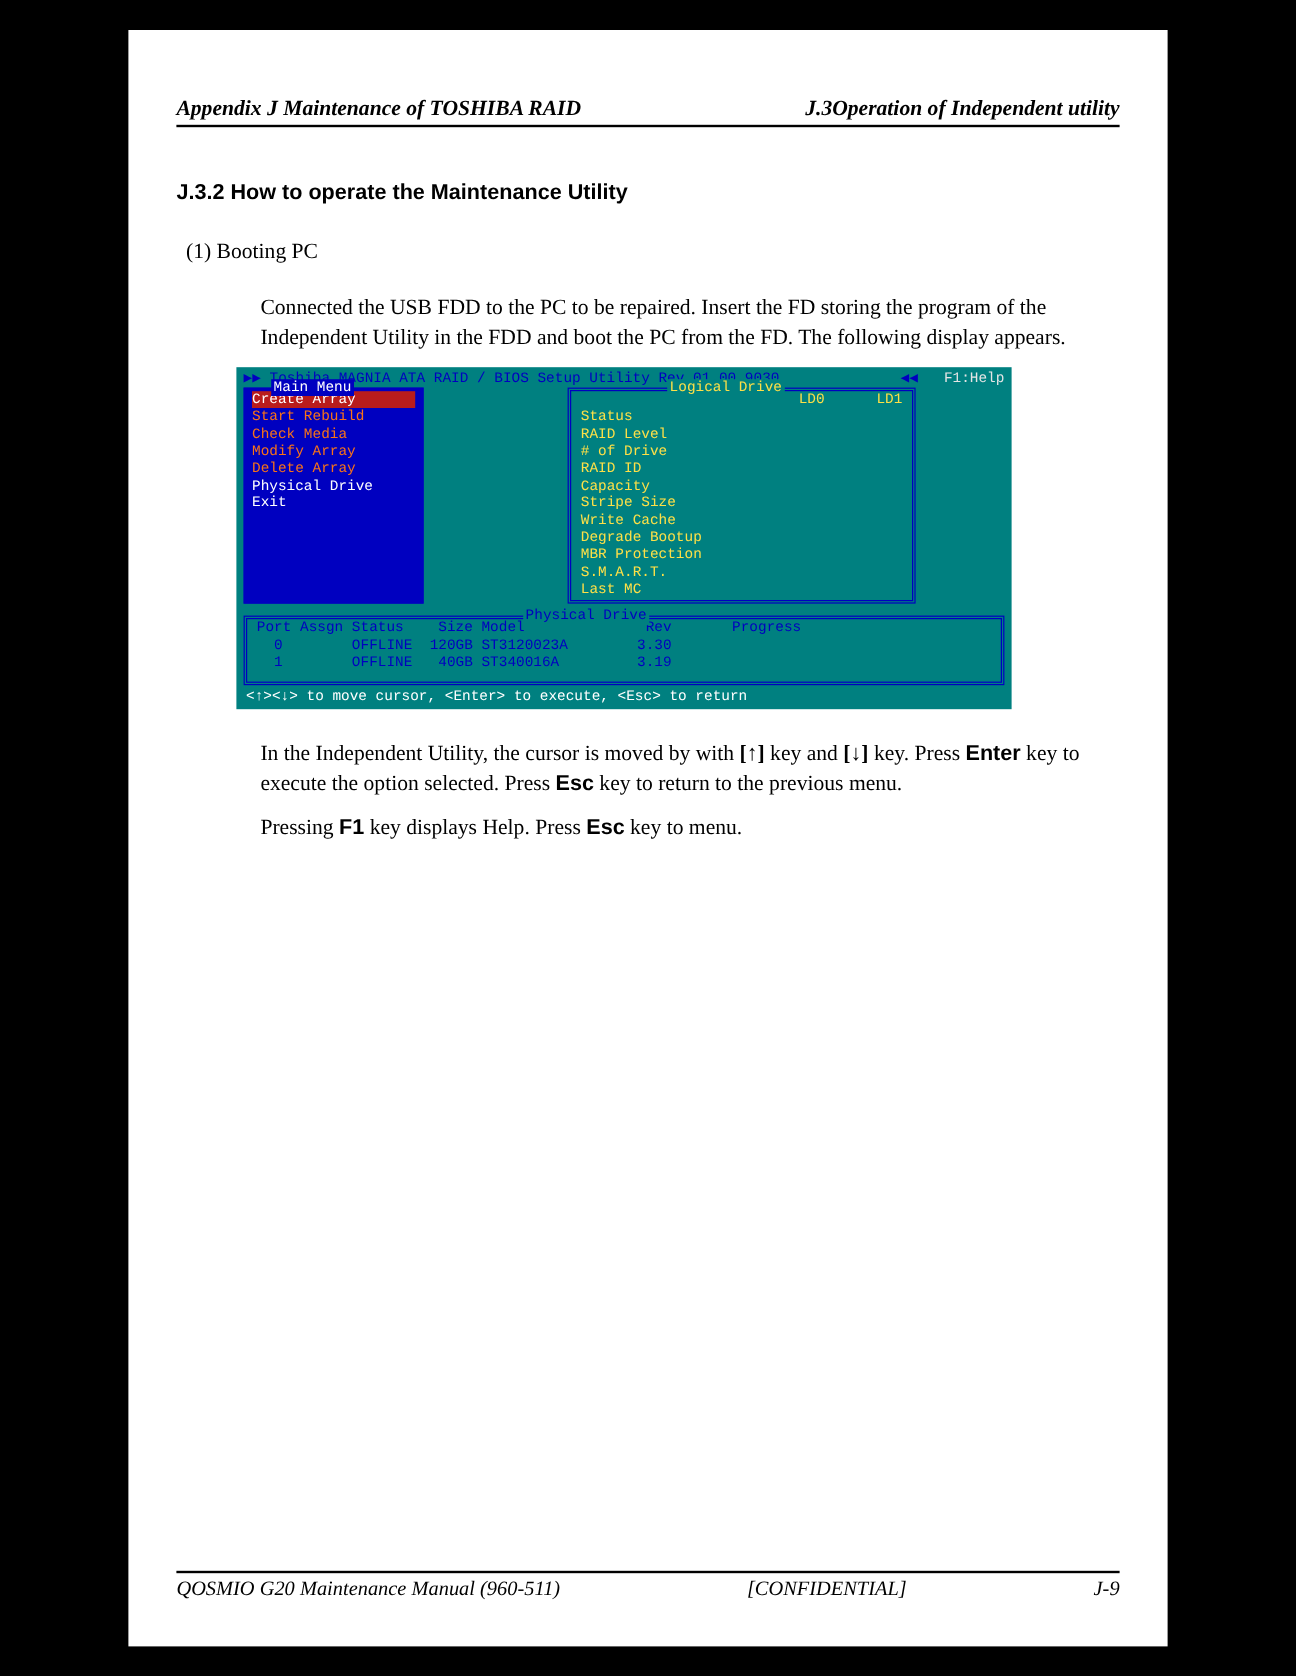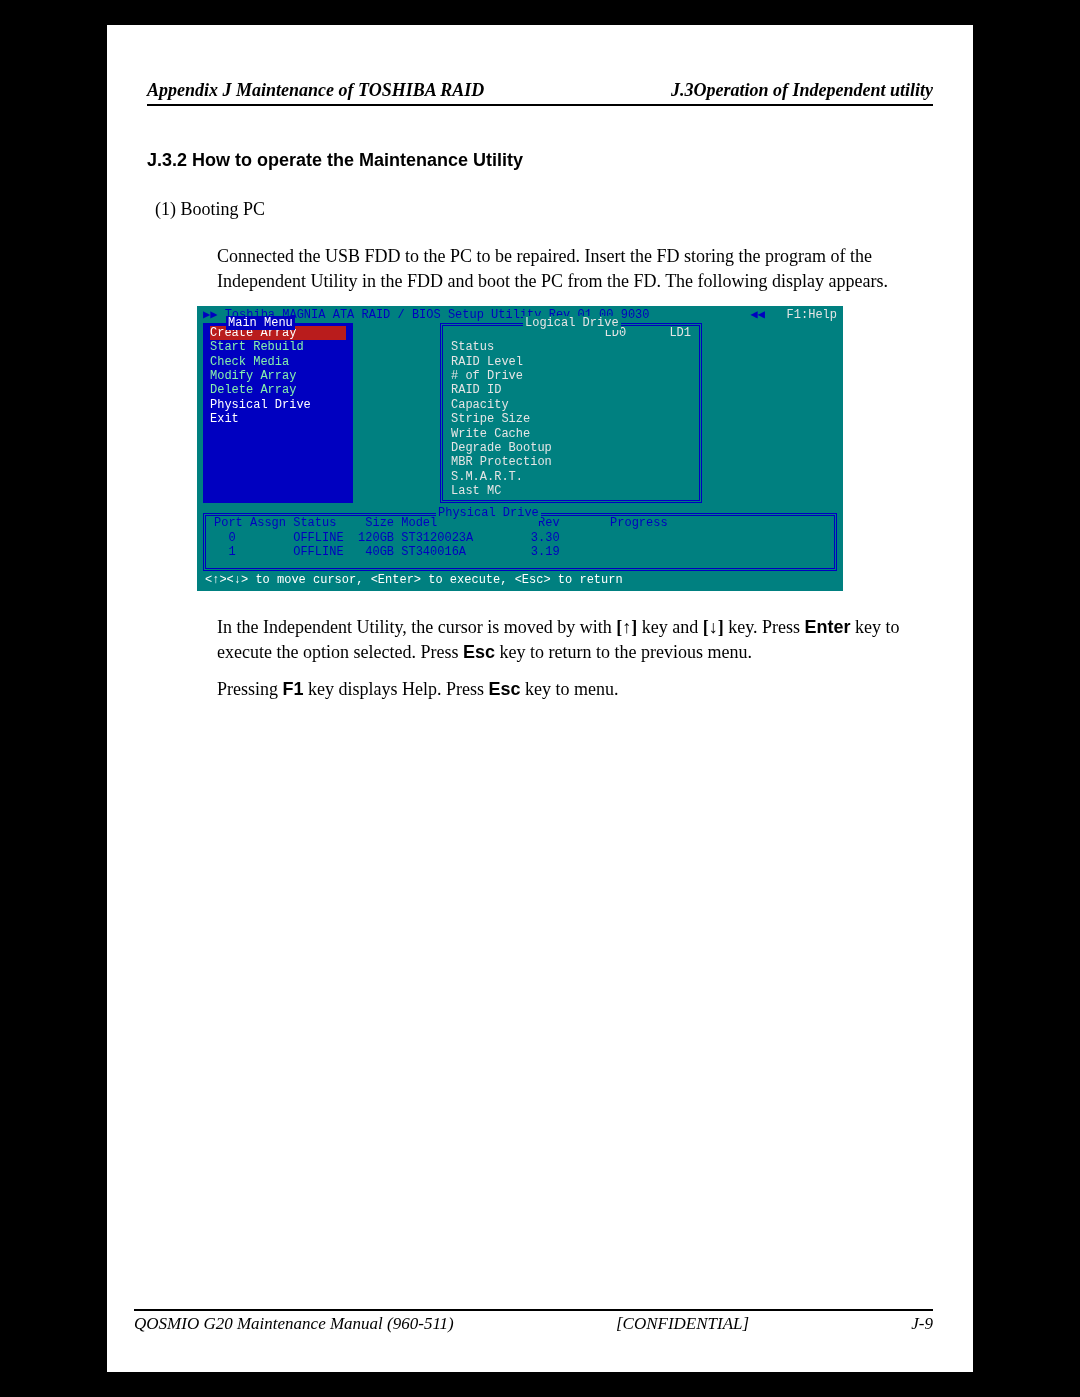--- a/index.html
+++ b/index.html
@@ -65,47 +65,47 @@
     display: flex;
     color: #0000c0;
     padding: 2px 6px 0 6px;
     white-space: pre;
   }
   .bios-title-main { flex: 1; color: #0000c0; text-align: left; }
   .bios-title-help { color: #e5e5e5; }
   .bios-mid {
     display: flex;
     padding: 0 6px;
-    gap: 87px;
+    gap: 120px;
   }
   .menu-box {
     border: 3px double #0000c0;
     background: #0000c0;
     color: #fff;
     width: 150px;
     padding: 0 4px 2px 4px;
     position: relative;
   }
   .menu-box .box-title {
     position: absolute;
     top: -10px;
     left: 20px;
     background: #0000c0;
     color: #fff;
     padding: 0 2px;
     font-size: 12px;
   }
-  .menu-item { color: #86efac; white-space: pre; }
+  .menu-item { color: #f97316; white-space: pre; }
   .menu-item.sel { background: #b91c1c; color: #fff; }
   .menu-item.avail { color: #fff; }
 
   .logical-box {
     border: 3px double #0000c0;
-    color: #e5e5e5;
-    width: 262px;
+    color: #fde047;
+    width: 290px;
     padding: 0 8px 2px 8px;
     position: relative;
   }
   .logical-box .box-title {
     position: absolute;
     top: -10px;
     left: 80px;
     background: #008080;
     padding: 0 2px;
   }
@@ -129,21 +129,21 @@
   .phys-row { white-space: pre; }
   .bios-footer {
     color: #ffffff;
     padding: 2px 8px 4px 8px;
     white-space: pre;
   }
 
   .footer {
     position: absolute;
     bottom: 38px;
-    left: 27px;
+    left: 40px;
     right: 40px;
   }
   .footer-hr { border: none; border-top: 2px solid #000; margin-bottom: 3px; }
   .footer-row {
     display: flex;
     justify-content: space-between;
     font-style: italic;
     font-size: 17px;
   }
 </style>

